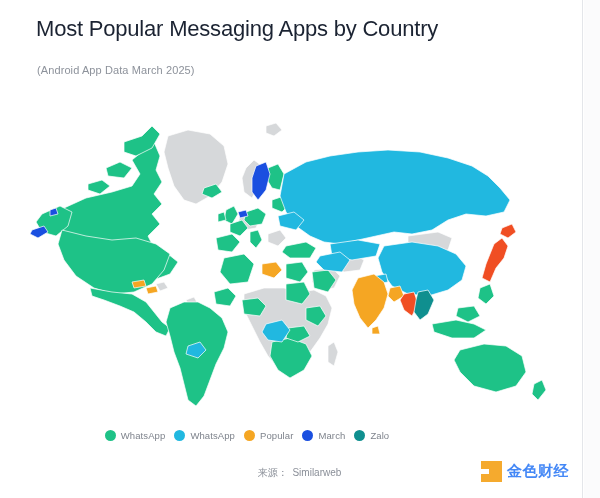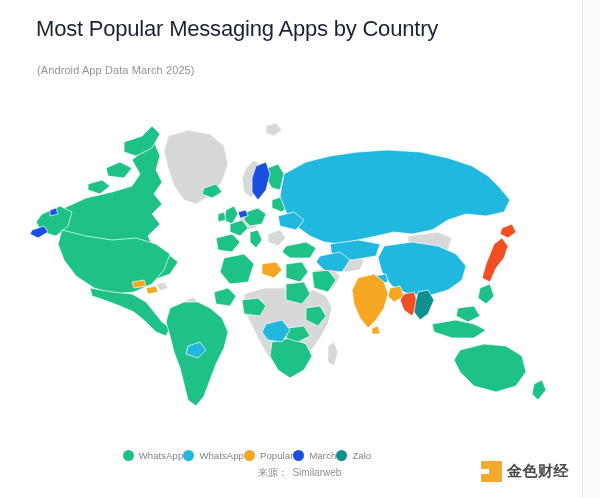--- a/index.html
+++ b/index.html
@@ -39,22 +39,22 @@
   .map-wrap {
     position: absolute; left: 28px; top: 112px;
     width: 528px; height: 300px;
   }
   .map-wrap svg { display: block; width: 100%; height: 100%; }
 
   .legend {
     position: absolute; left: 0; top: 430px;
     width: 494px;
     display: flex; justify-content: center; align-items: center;
+    gap: 9px;
     flex-wrap: nowrap;
-    margin-top: 20px;
   }
   .legend-item {
     display: flex; align-items: center; gap: 5px;
     white-space: nowrap;
   }
   .legend-dot {
     width: 11px; height: 11px; border-radius: 50%;
     flex: 0 0 auto;
   }
   .legend-label {
@@ -78,21 +78,21 @@
   .wm-mark .big {
     position: absolute; left: 0; top: 0; width: 21px; height: 21px;
     background: #f5a623;
     clip-path: polygon(0 0, 100% 0, 100% 100%, 0 100%, 0 62%, 38% 62%, 38% 38%, 0 38%);
   }
   .wm-mark .dot {
     position: absolute; left: 0; top: 0; width: 7px; height: 7px;
     background: #f5a623;
   }
   .wm-text {
-    font-size: 15px; font-weight: 700; color: #404040;
+    font-size: 15px; font-weight: 700; color: #3b82f6;
     letter-spacing: 0.5px;
   }
 </style>
 </head>
 <body>
 
 <div class="page">
 
   <div class="title">Most Popular Messaging Apps by Country</div>
   <div class="subtitle">(Android App Data March 2025)</div>

